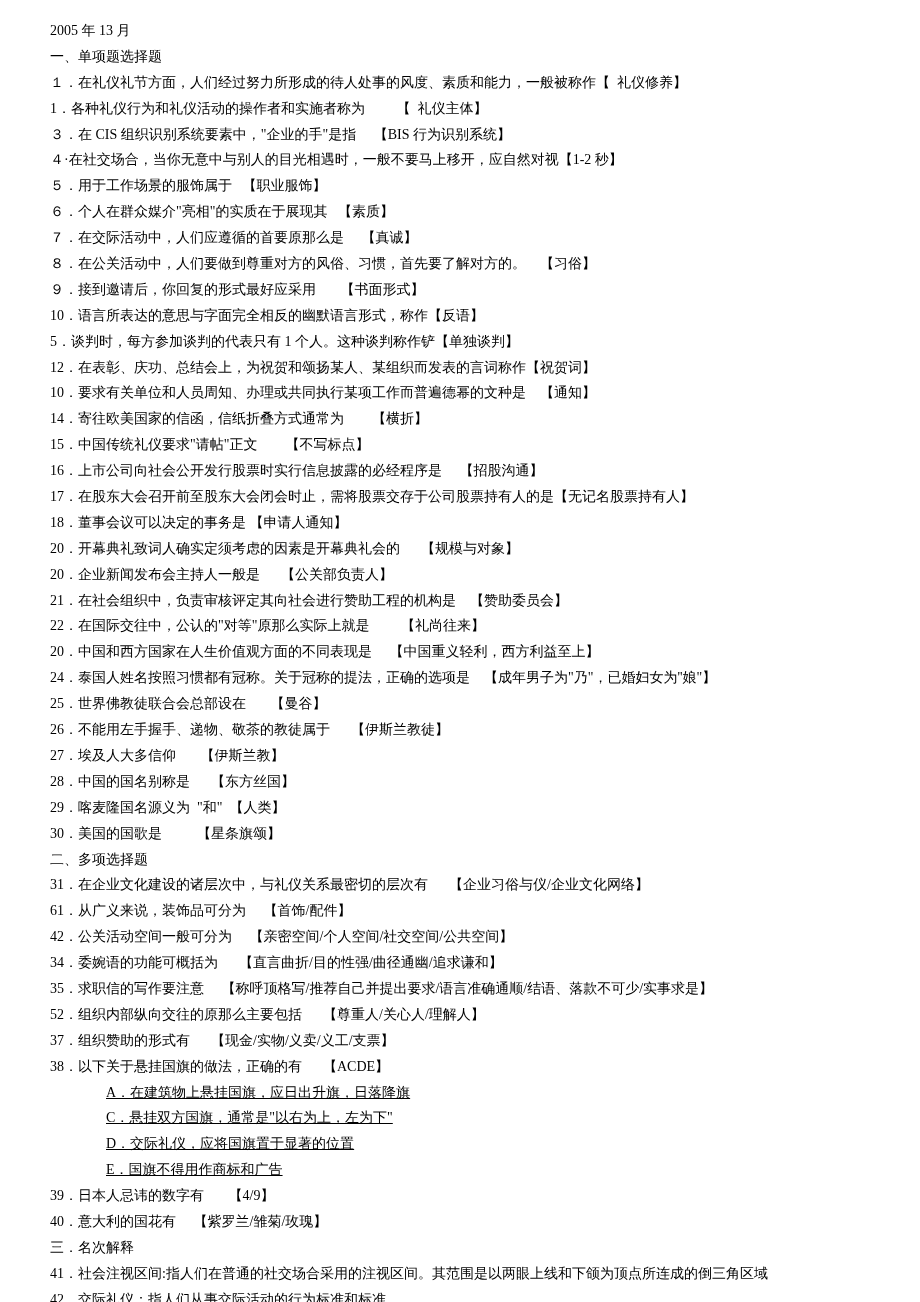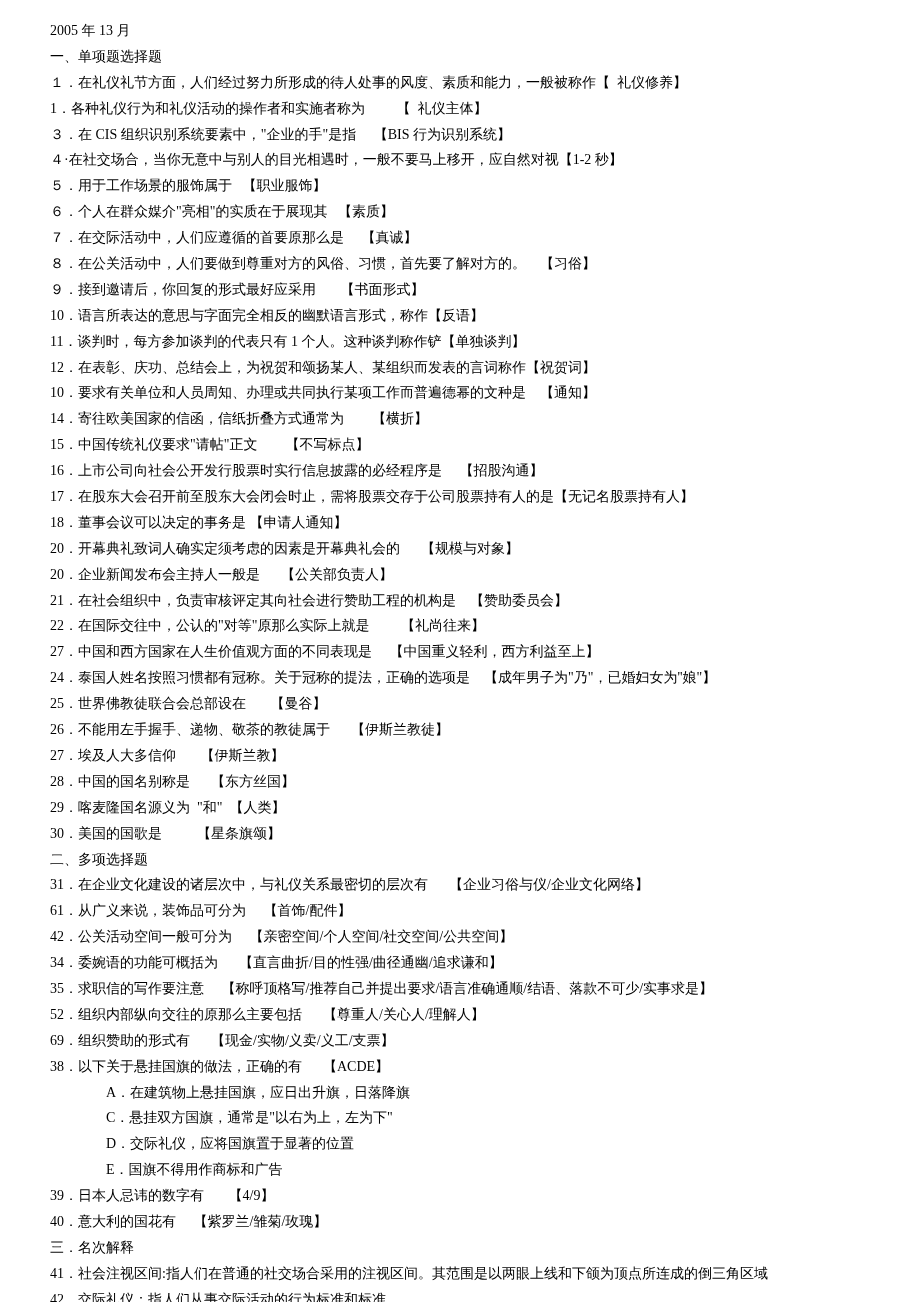--- a/index.html
+++ b/index.html
@@ -11,68 +11,69 @@
       margin: 0;
       padding: 18px 50px 30px 50px;
       width: 920px;
       box-sizing: border-box;
     }
     .line {
       white-space: pre-wrap;
     }
     .sub-option {
       padding-left: 56px;
+      text-decoration: underline;
     }
   </style>
 </head>
 <body>
 
 <div class="line">2005 年 13 月</div>
 <div class="line">一、单项题选择题</div>
 
 <div class="line">１．在礼仪礼节方面，人们经过努力所形成的待人处事的风度、素质和能力，一般被称作【  礼仪修养】</div>
 <div class="line">1．各种礼仪行为和礼仪活动的操作者和实施者称为         【  礼仪主体】</div>
 <div class="line">３．在 CIS 组织识别系统要素中，"企业的手"是指     【BIS 行为识别系统】</div>
 <div class="line">４·在社交场合，当你无意中与别人的目光相遇时，一般不要马上移开，应自然对视【1-2 秒】</div>
 <div class="line">５．用于工作场景的服饰属于   【职业服饰】</div>
 <div class="line">６．个人在群众媒介"亮相"的实质在于展现其   【素质】</div>
 <div class="line">７．在交际活动中，人们应遵循的首要原那么是     【真诚】</div>
 <div class="line">８．在公关活动中，人们要做到尊重对方的风俗、习惯，首先要了解对方的。    【习俗】</div>
 <div class="line">９．接到邀请后，你回复的形式最好应采用       【书面形式】</div>
 <div class="line">10．语言所表达的意思与字面完全相反的幽默语言形式，称作【反语】</div>
-<div class="line">11．谈判时，每方参加谈判的代表只有 1 个人。这种谈判称作铲【单独谈判】</div>
+<div class="line">5．谈判时，每方参加谈判的代表只有 1 个人。这种谈判称作铲【单独谈判】</div>
 <div class="line">12．在表彰、庆功、总结会上，为祝贺和颂扬某人、某组织而发表的言词称作【祝贺词】</div>
 <div class="line">10．要求有关单位和人员周知、办理或共同执行某项工作而普遍德幂的文种是    【通知】</div>
 <div class="line">14．寄往欧美国家的信函，信纸折叠方式通常为        【横折】</div>
 <div class="line">15．中国传统礼仪要求"请帖"正文        【不写标点】</div>
 <div class="line">16．上市公司向社会公开发行股票时实行信息披露的必经程序是     【招股沟通】</div>
 <div class="line">17．在股东大会召开前至股东大会闭会时止，需将股票交存于公司股票持有人的是【无记名股票持有人】</div>
 <div class="line">18．董事会议可以决定的事务是 【申请人通知】</div>
 <div class="line">20．开幕典礼致词人确实定须考虑的因素是开幕典礼会的      【规模与对象】</div>
 <div class="line">20．企业新闻发布会主持人一般是      【公关部负责人】</div>
 <div class="line">21．在社会组织中，负责审核评定其向社会进行赞助工程的机构是    【赞助委员会】</div>
 <div class="line">22．在国际交往中，公认的"对等"原那么实际上就是         【礼尚往来】</div>
-<div class="line">27．中国和西方国家在人生价值观方面的不同表现是     【中国重义轻利，西方利益至上】</div>
+<div class="line">20．中国和西方国家在人生价值观方面的不同表现是     【中国重义轻利，西方利益至上】</div>
 <div class="line">24．泰国人姓名按照习惯都有冠称。关于冠称的提法，正确的选项是    【成年男子为"乃"，已婚妇女为''娘"】</div>
 <div class="line">25．世界佛教徒联合会总部设在       【曼谷】</div>
 <div class="line">26．不能用左手握手、递物、敬茶的教徒属于      【伊斯兰教徒】</div>
 <div class="line">27．埃及人大多信仰       【伊斯兰教】</div>
 <div class="line">28．中国的国名别称是      【东方丝国】</div>
 <div class="line">29．喀麦隆国名源义为  "和"  【人类】</div>
 <div class="line">30．美国的国歌是          【星条旗颂】</div>
 
 <div class="line">二、多项选择题</div>
 
 <div class="line">31．在企业文化建设的诸层次中，与礼仪关系最密切的层次有      【企业习俗与仪/企业文化网络】</div>
 <div class="line">61．从广义来说，装饰品可分为     【首饰/配件】</div>
 <div class="line">42．公关活动空间一般可分为     【亲密空间/个人空间/社交空间/公共空间】</div>
 <div class="line">34．委婉语的功能可概括为      【直言曲折/目的性强/曲径通幽/追求谦和】</div>
 <div class="line">35．求职信的写作要注意     【称呼顶格写/推荐自己并提出要求/语言准确通顺/结语、落款不可少/实事求是】</div>
 <div class="line">52．组织内部纵向交往的原那么主要包括      【尊重人/关心人/理解人】</div>
-<div class="line">69．组织赞助的形式有      【现金/实物/义卖/义工/支票】</div>
+<div class="line">37．组织赞助的形式有      【现金/实物/义卖/义工/支票】</div>
 <div class="line">38．以下关于悬挂国旗的做法，正确的有      【ACDE】</div>
 
 <div class="line sub-option">A．在建筑物上悬挂国旗，应日出升旗，日落降旗</div>
 <div class="line sub-option">C．悬挂双方国旗，通常是"以右为上，左为下"</div>
 <div class="line sub-option">D．交际礼仪，应将国旗置于显著的位置</div>
 <div class="line sub-option">E．国旗不得用作商标和广告</div>
 
 <div class="line">39．日本人忌讳的数字有       【4/9】</div>
 <div class="line">40．意大利的国花有     【紫罗兰/雏菊/玫瑰】</div>
 

